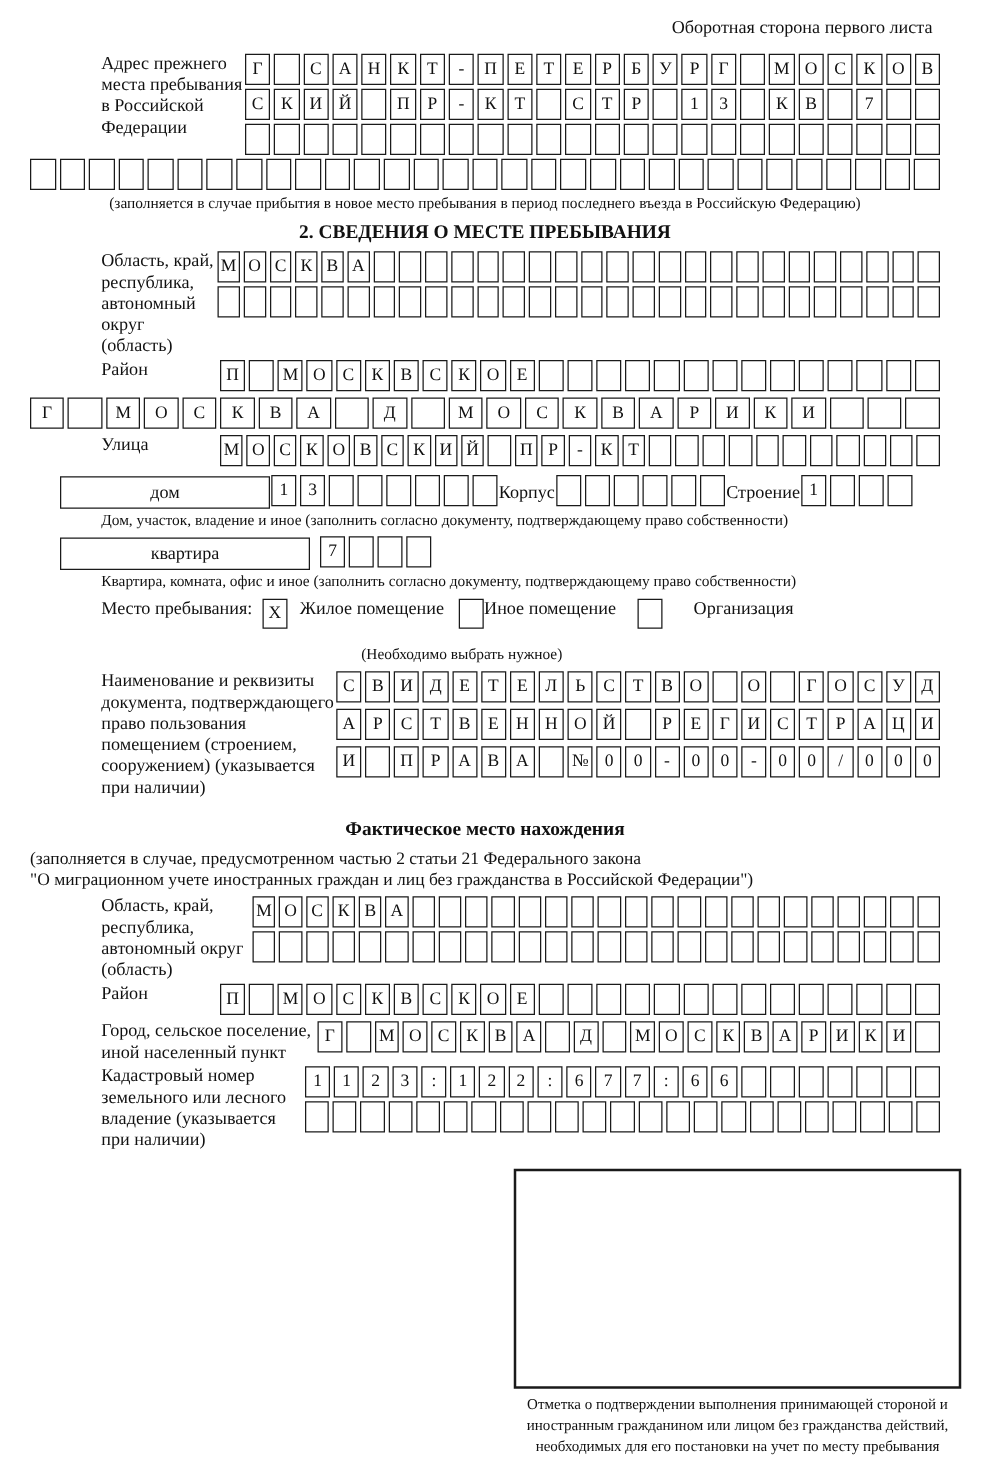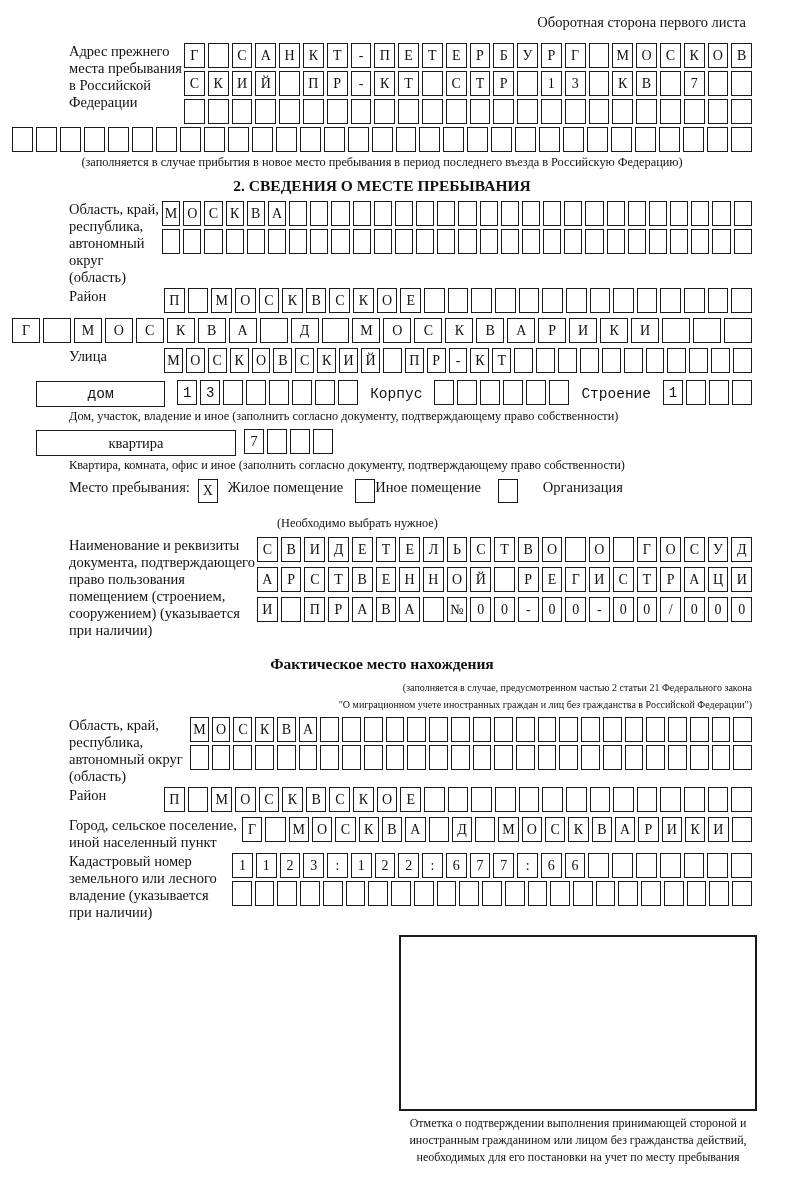--- a/index.html
+++ b/index.html
@@ -1,34 +1,34 @@
 <!DOCTYPE html>
 <html><head>
 <meta charset="utf-8">
 <style>
   html,body{margin:0;padding:0;background:#fff;}
   body{width:800px;height:1180px;font-family:"Liberation Serif","DejaVu Serif",serif;color:#111;overflow:hidden;}
-  .page{box-sizing:border-box;width:800px;height:1180px;padding:6px 48px 0 12px;}
+  .page{box-sizing:border-box;width:800px;height:1180px;padding:6px 48px 0 24px;}
   .hdr-note{text-align:right;font-size:14.5px;padding-right:6px;margin-top:8px;}
   .field-row{display:flex;align-items:flex-start;}
   .field-label{box-sizing:border-box;flex:0 0 auto;padding-left:57px;font-size:14.5px;line-height:17px;}
   .rows-col{flex:1 1 auto;min-width:0;}
   .boxes{display:flex;gap:3px;flex:1 1 auto;min-width:0;margin-bottom:3px;}
   .cell{box-sizing:border-box;flex:1 1 0;height:25px;border:1.7px solid #1a1a1a;display:flex;align-items:center;justify-content:center;font-size:14px;background:#fff;overflow:hidden;}
   .boxes.fixed{flex:0 0 auto;}
   .boxes.fixed .cell{flex:0 0 20px;}
   .caption{font-size:12.3px;line-height:15px;}
   .caption.center{text-align:center;}
   .sec-title{text-align:center;font-weight:bold;font-size:15.5px;margin:7px 0 6px 0;}
   .typebox{box-sizing:border-box;border:1.7px solid #1a1a1a;height:26px;display:flex;align-items:center;justify-content:center;font-size:14.5px;background:#fff;}
   .inline-lbl{font-size:14.5px;line-height:26px;white-space:nowrap;}
   .mt2{margin-top:2px}.mt4{margin-top:4px}.mt6{margin-top:6px}.mt12{margin-top:12px}
   .stamp-rect{box-sizing:border-box;border:2px solid #1a1a1a;width:358px;height:176px;margin-left:387px;background:#fff;}
   .stamp-caption{width:368px;margin-left:382px;text-align:center;font-size:12px;line-height:17px;margin-top:4px;}
-  .note2{ text-align:right;font-size:10px;line-height:17px;}
+  .note2{ text-align:left;font-size:14px;line-height:17px;}
 </style>
 </head>
 <body>
 
 <div class="page">
 
   <div class="hdr-note">Оборотная сторона первого листа</div>
 
   <div class="field-row mt12">
     <div class="field-label" style="flex-basis:172px;">Адрес прежнего места пребывания в Российской Федерации</div>
@@ -302,21 +302,21 @@
         <span class="cell"></span>
         <span class="cell"></span>
         <span class="cell"></span>
         <span class="cell"></span>
         <span class="cell"></span>
         <span class="cell"></span>
         <span class="cell"></span>
       </div>
   </div>
 
-  <div style="display:flex;align-items:center;gap:12px;margin-left:24px;margin-top:4px;font-family:Liberation Mono, monospace;">
+  <div style="display:flex;align-items:center;gap:1px;margin-left:24px;margin-top:4px;">
     <div class="typebox" style="width:168px;">дом</div>
     <div class="boxes fixed">
         <span class="cell">1</span>
         <span class="cell">3</span>
         <span class="cell"></span>
         <span class="cell"></span>
         <span class="cell"></span>
         <span class="cell"></span>
         <span class="cell"></span>
         <span class="cell"></span>

